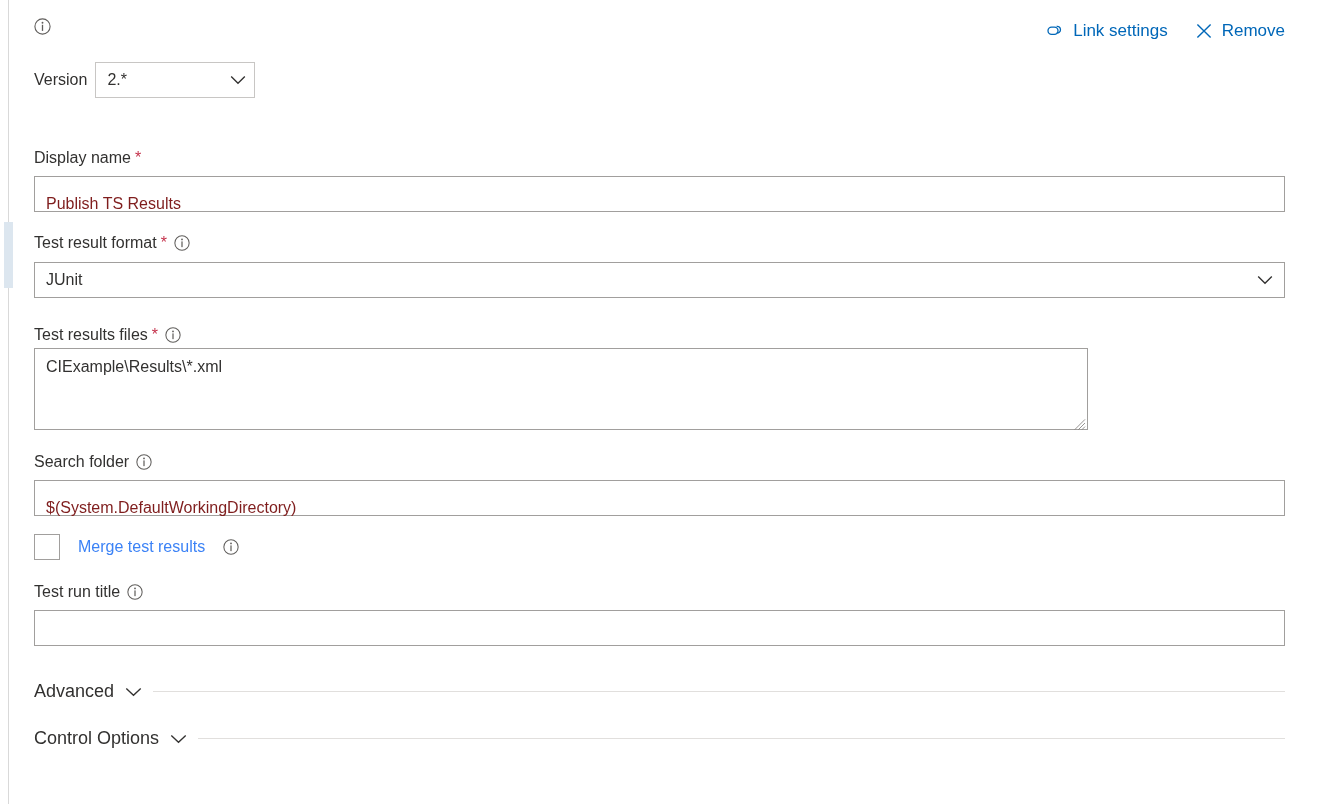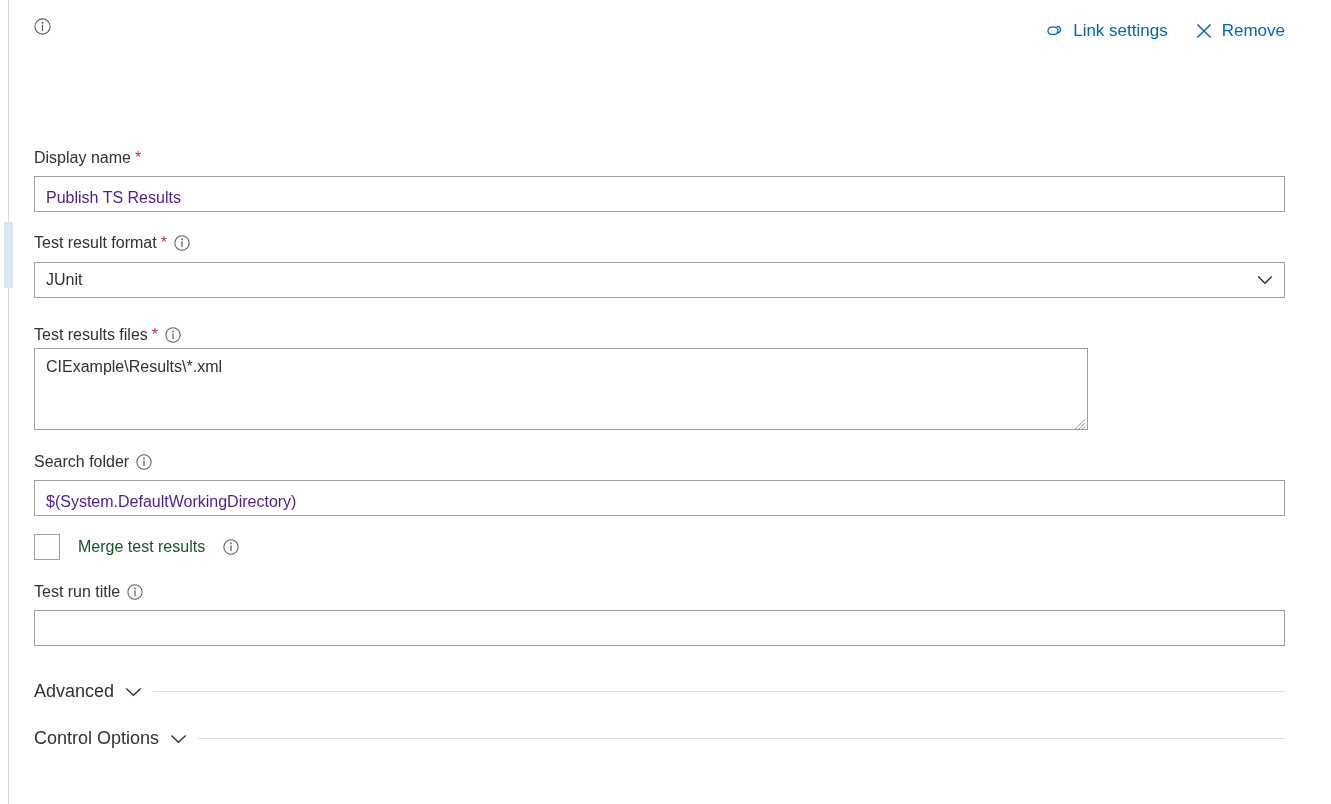--- a/index.html
+++ b/index.html
@@ -133,24 +133,24 @@
     line-height: 16px;
     margin-left: -3px;
   }
 
   .txt-input {
     width: 1251px;
     height: 36px;
     border: 1px solid #a19f9d;
     background: #ffffff;
     box-sizing: border-box;
-    padding: 4px 11px;
+    padding: 10px 11px;
     font-family: "Liberation Sans", sans-serif;
     font-size: 16px;
-    color: #4c1d95;
+    color: #7f1d1d;
     line-height: 34px;
     display: block;
   }
   .txt-input-inner {
     display: block;
     line-height: 34px;
     overflow: hidden;
     white-space: nowrap;
   }
 
@@ -209,21 +209,21 @@
     width: 26px;
     height: 26px;
     border: 1px solid #a19f9d;
     background: #ffffff;
     box-sizing: border-box;
     cursor: pointer;
     flex: none;
   }
   .checkbox-label {
     font-size: 16px;
-    color: #14532d;
+    color: #3b82f6;
     display: flex;
     align-items: center;
     gap: 18px;
     white-space: nowrap;
   }
 
   .b-runtitle-label { position: absolute; left: 0; top: 582px; }
   .b-runtitle-input { position: absolute; left: 0; top: 610px; }
 
   
@@ -284,20 +284,31 @@
         <span>
           <svg width="18" height="18" viewBox="0 0 18 18">
             <path d="M2.4 2.4 L15.6 15.6 M15.6 2.4 L2.4 15.6" stroke="#0067b8" stroke-width="1.4" fill="none"></path>
           </svg>
         </span>
         <span>Remove</span>
       </div>
     </div>
   </div>
 
+  <div class="version-row">
+    <span class="version-label">Version</span>
+    <div class="version-select">
+      <span class="val">2.*</span>
+      <span>
+        <svg width="16" height="10" viewBox="0 0 16 10">
+          <path d="M1.2 1.6 L8 8.2 L14.8 1.6" fill="none" stroke="#323130" stroke-width="1.35"></path>
+        </svg>
+      </span>
+    </div>
+  </div>
 
   <div class="form">
 
     <div class="field-label b-displayname-label">
       <span>Display name</span>
       <span class="req">*</span>
     </div>
     <div class="txt-input b-displayname-input">
       <span class="txt-input-inner">Publish TS Results</span>
     </div>

